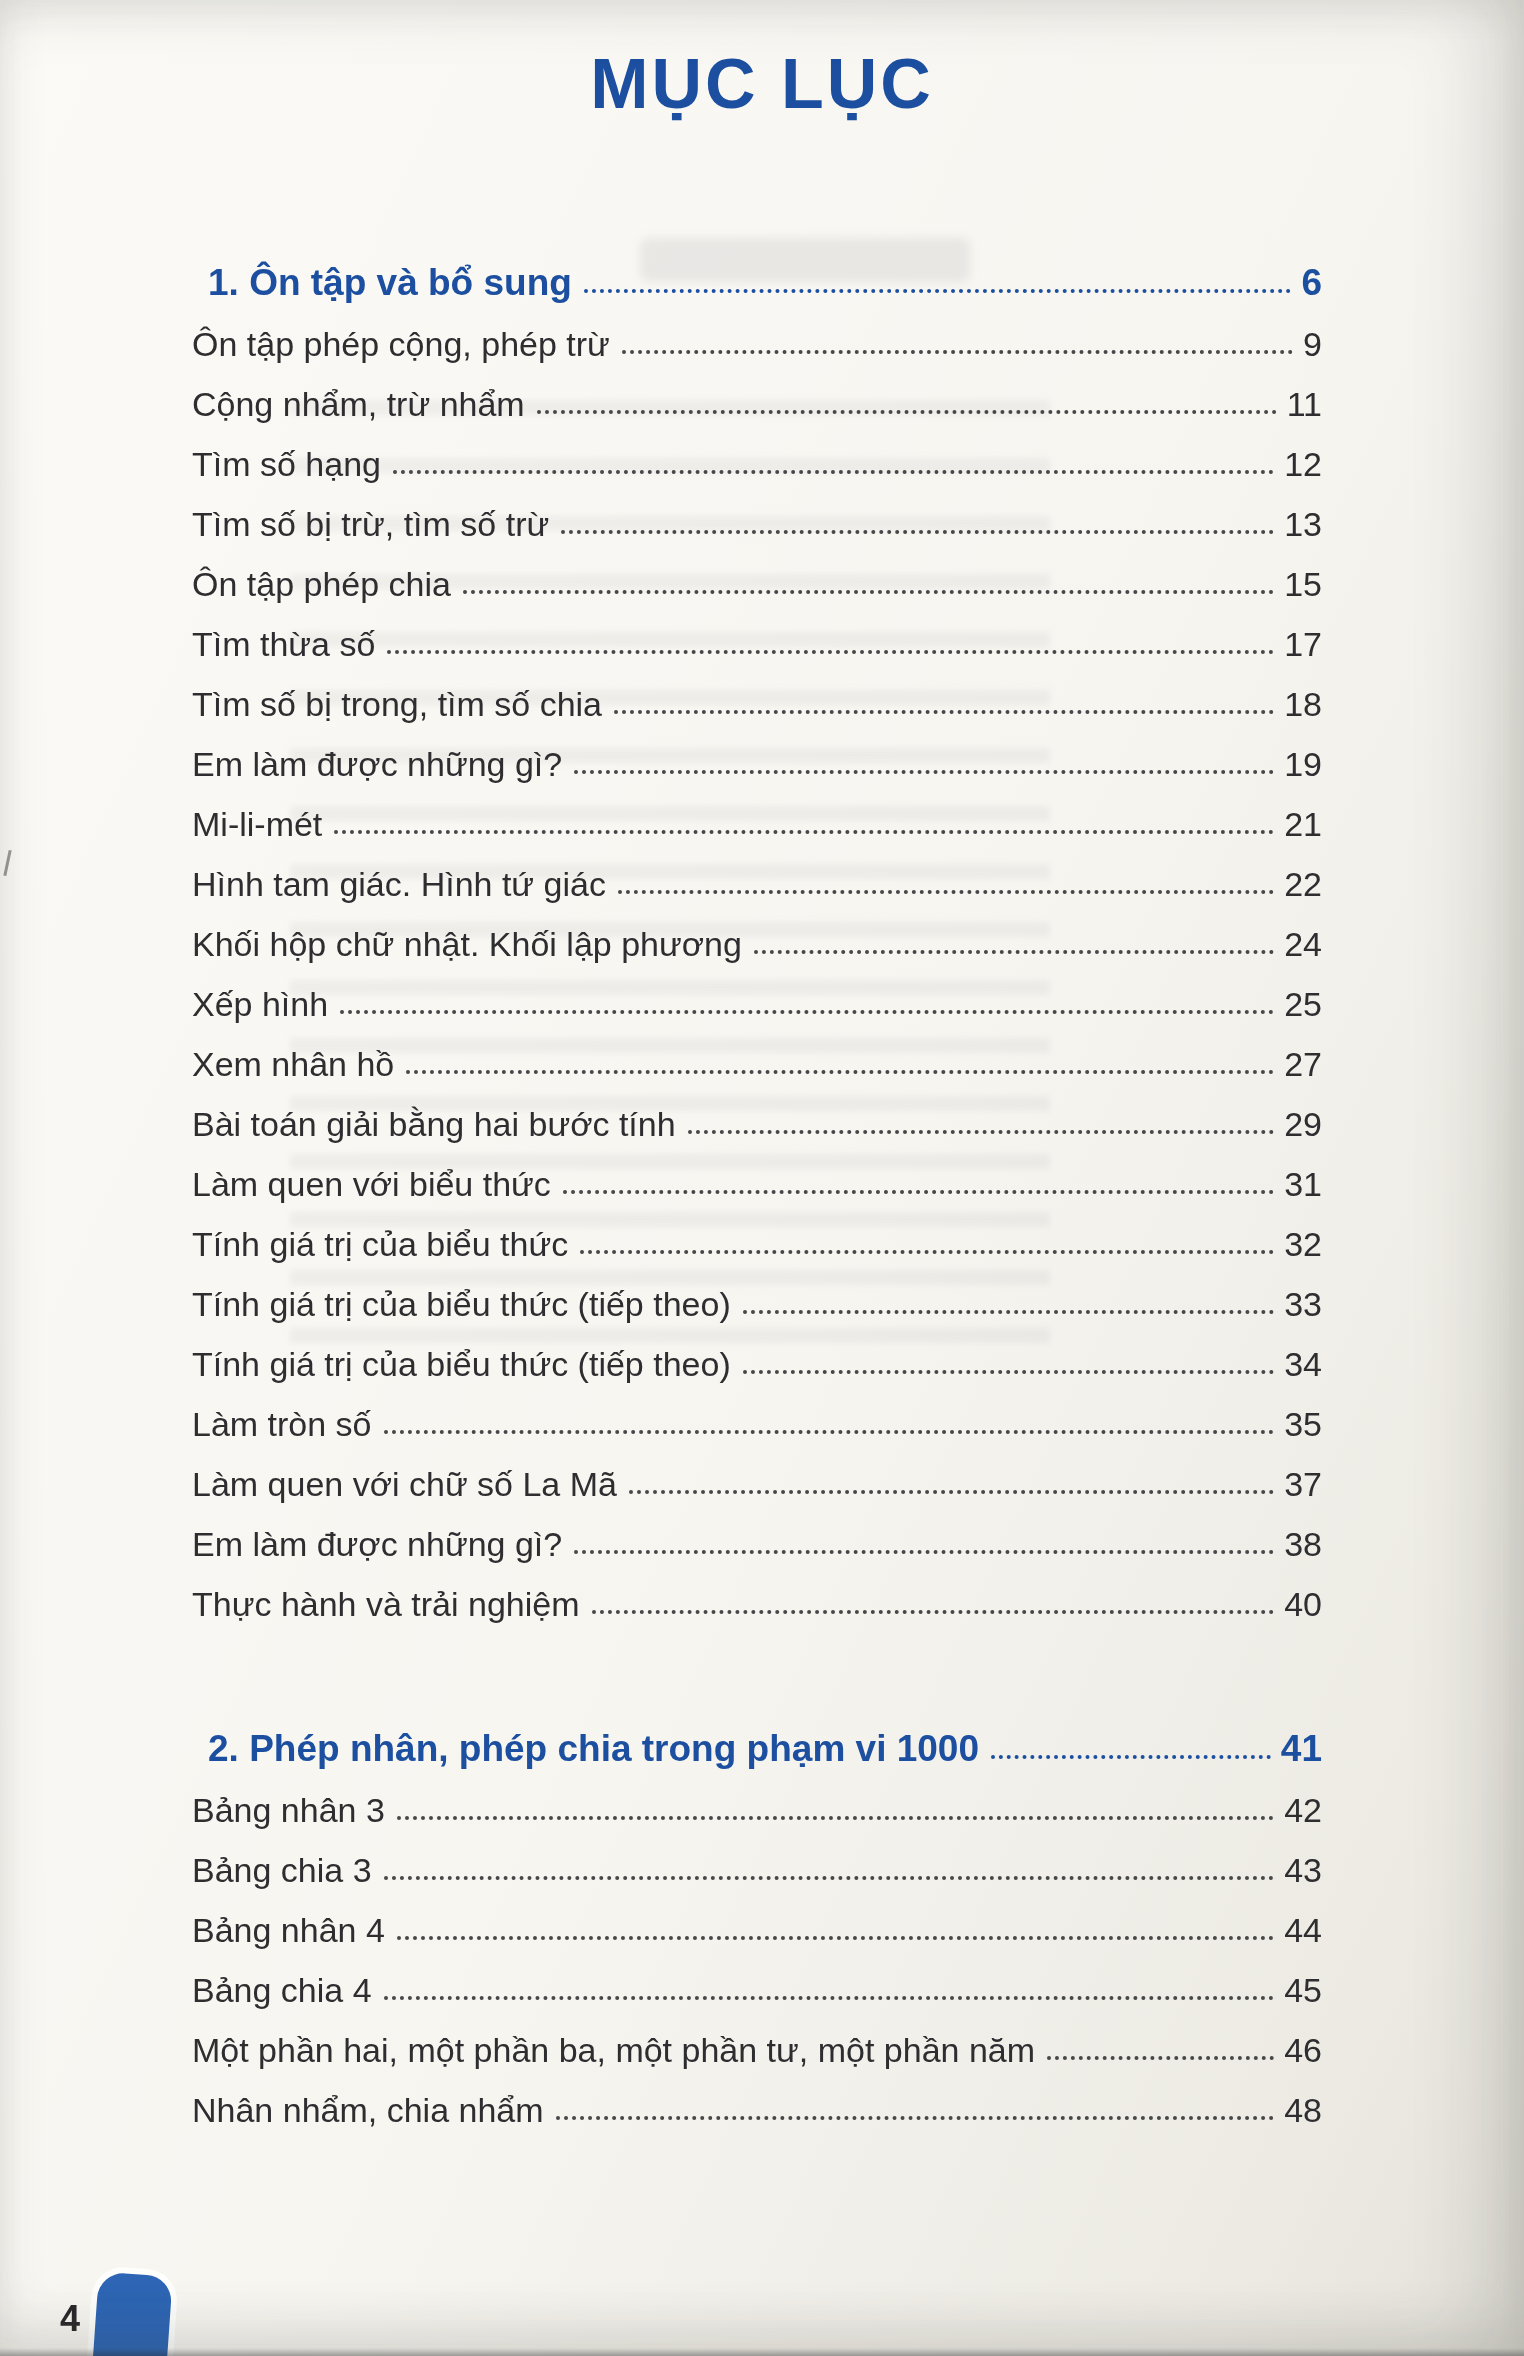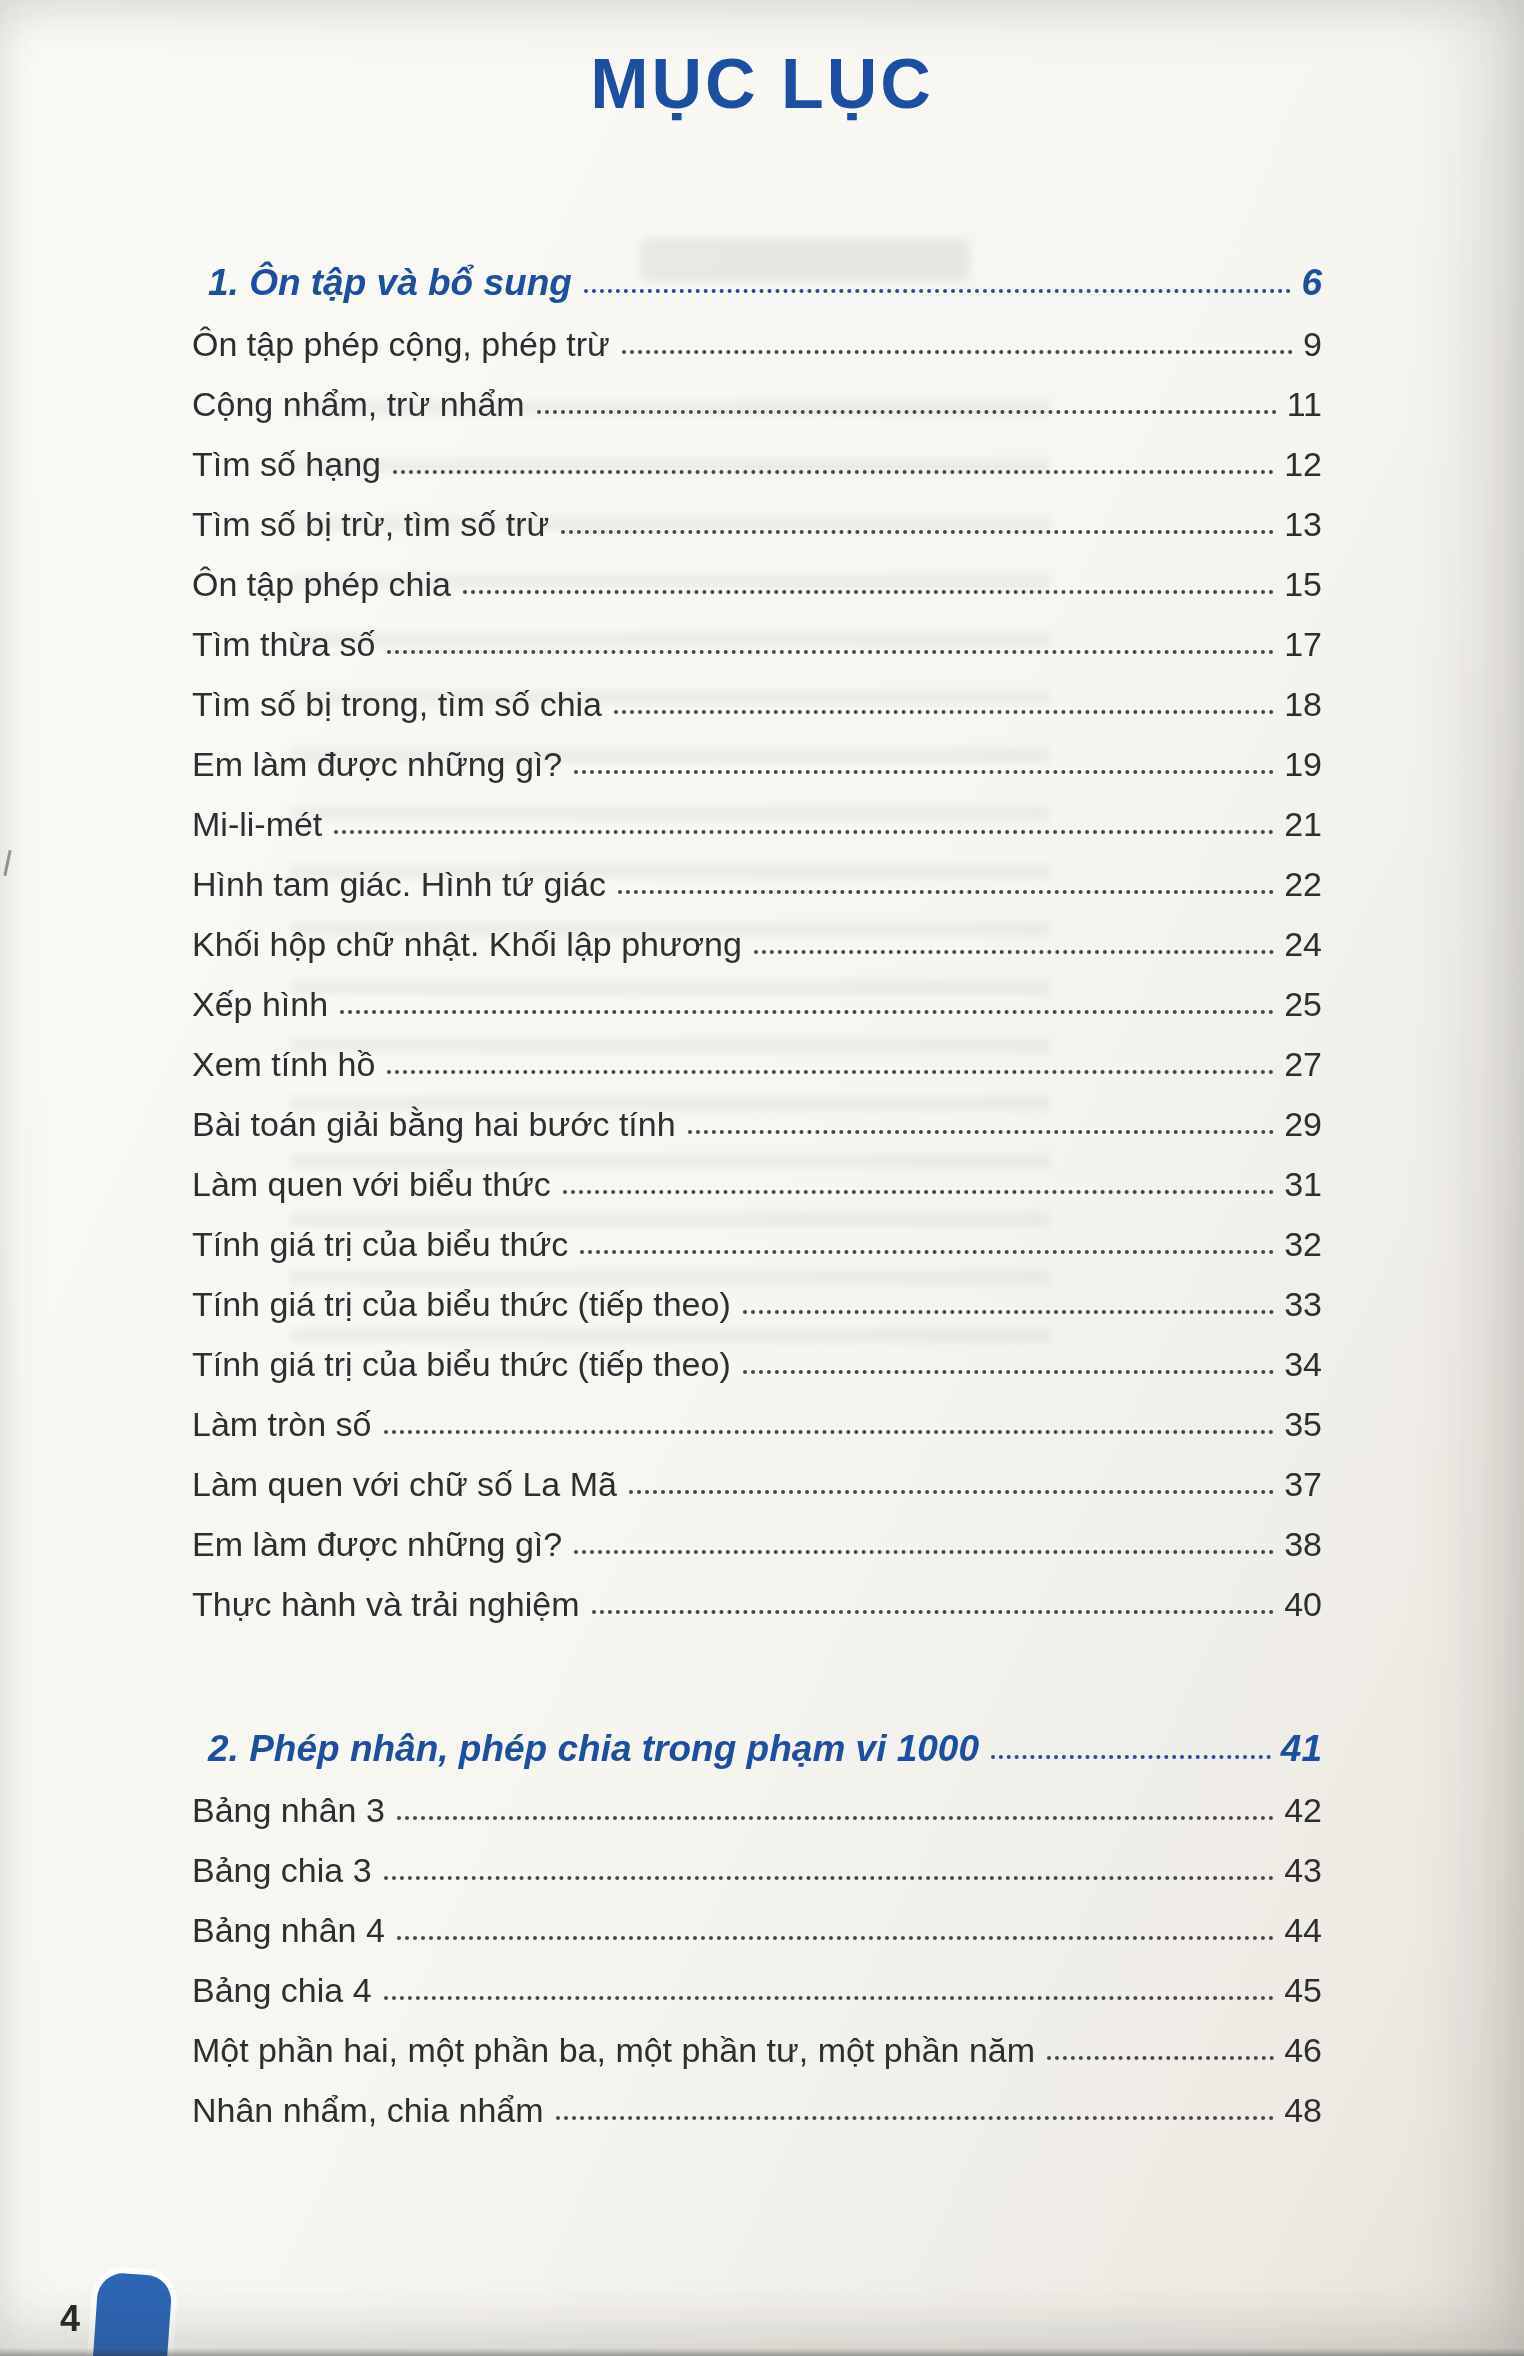--- a/index.html
+++ b/index.html
@@ -72,21 +72,20 @@
     min-width:30px;
   }
   .row .pageno { white-space:nowrap; padding-left:2px; }
 
   .row.section { height:66px; padding-left:16px; }
   .row.section .label,
   .row.section .pageno {
     color:#1c4fa0;
     font-weight:bold;
     font-size:37px;
-    font-style:italic;
   }
   .row.section .dots { border-bottom-color:#1c4fa0; margin-bottom:11px; }
 
   .section-gap { height:80px; }
 
   .folio-number {
     position:absolute;
     left:60px; bottom:16px;
     font-size:36px;
     font-weight:bold;
@@ -181,21 +180,21 @@
       <span class="label">Khối hộp chữ nhật. Khối lập phương</span>
       <span class="dots"></span>
       <span class="pageno">24</span>
     </div>
     <div class="row">
       <span class="label">Xếp hình</span>
       <span class="dots"></span>
       <span class="pageno">25</span>
     </div>
     <div class="row">
-      <span class="label">Xem tính hồ</span>
+      <span class="label">Xem nhân hồ</span>
       <span class="dots"></span>
       <span class="pageno">27</span>
     </div>
     <div class="row">
       <span class="label">Bài toán giải bằng hai bước tính</span>
       <span class="dots"></span>
       <span class="pageno">29</span>
     </div>
     <div class="row">
       <span class="label">Làm quen với biểu thức</span>

